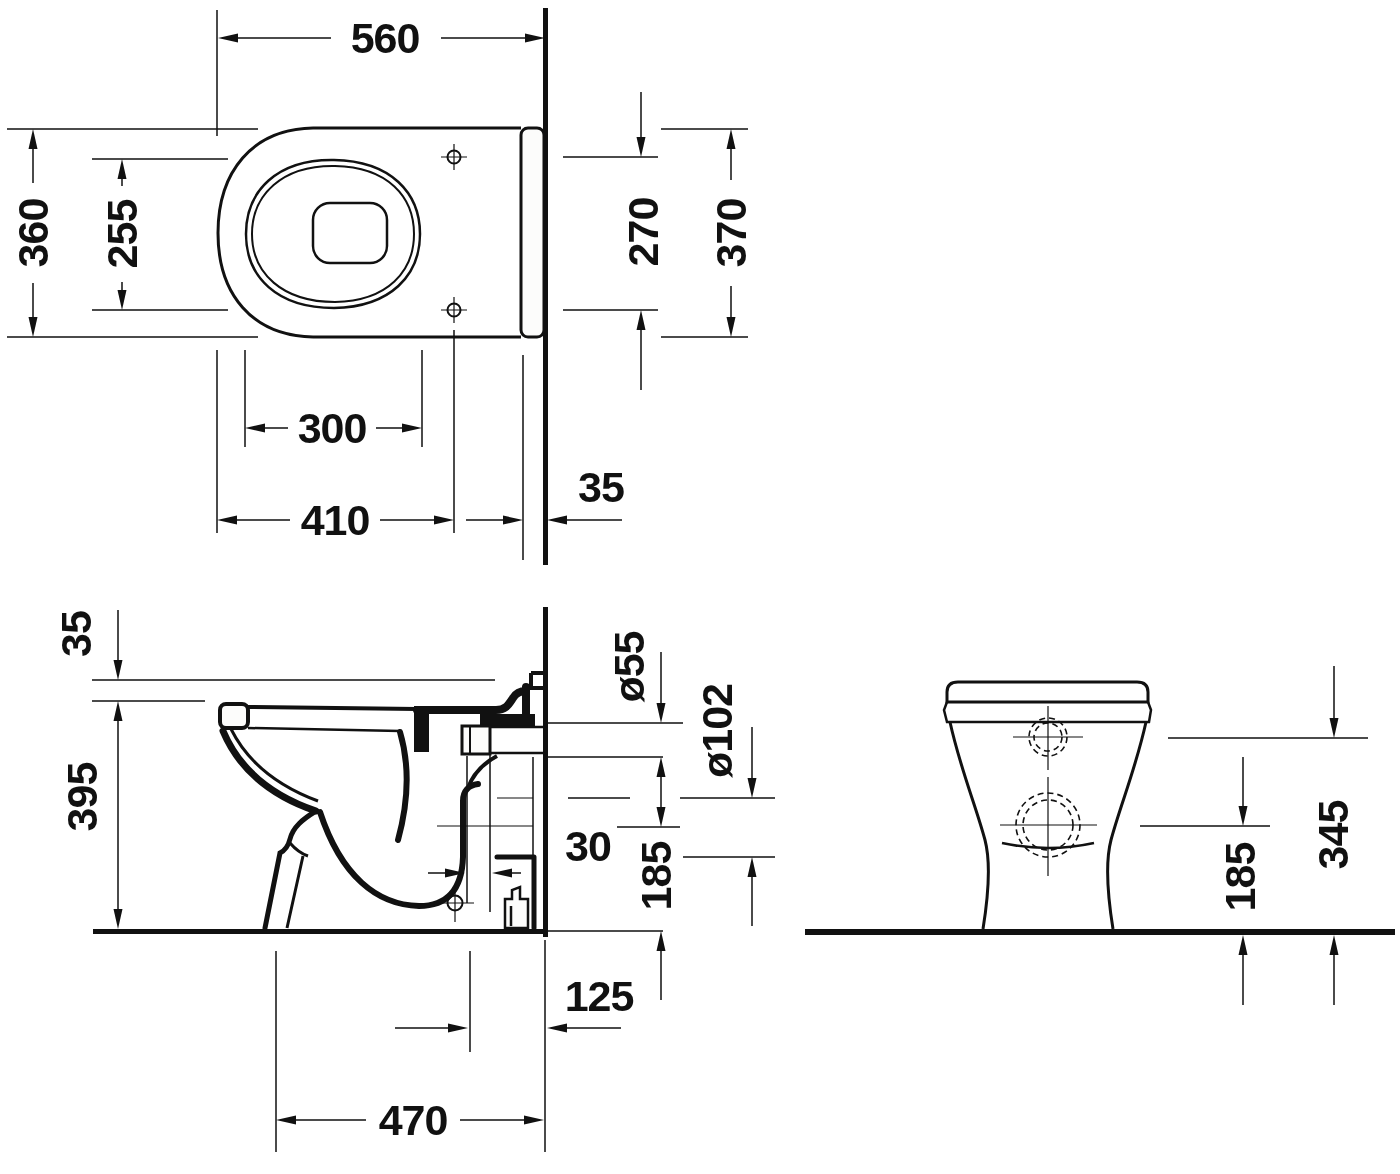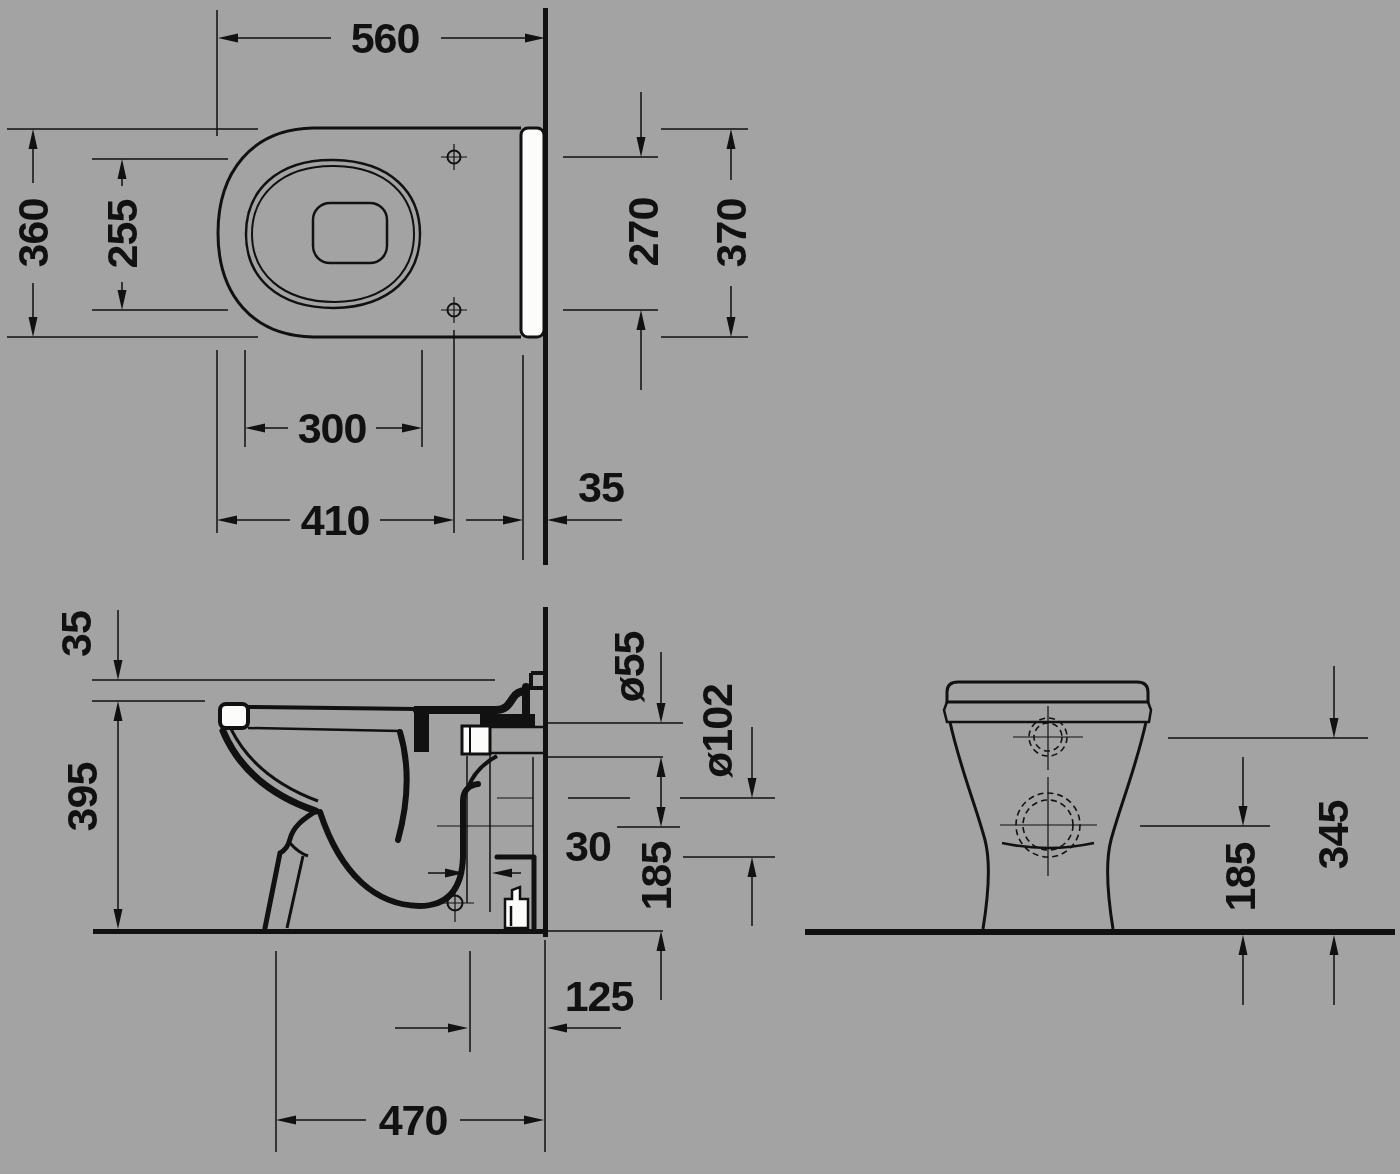--- a/index.html
+++ b/index.html
@@ -1,17 +1,17 @@
 <!DOCTYPE html>
 <html><head>
 <meta charset="utf-8">
 <style>
   html,body{margin:0;padding:0;}
   body{background:#e8e8e8;font-family:"Liberation Sans",sans-serif;}
-  .sheet{width:1400px;height:1174px;background:#a3a3a3;position:relative;overflow:hidden;}
+  .sheet{width:1400px;height:1174px;background:#ffffff;position:relative;overflow:hidden;}
   svg{display:block;}
   .dim-text{font-family:"Liberation Sans","DejaVu Sans",sans-serif;font-weight:700;font-size:43px;fill:#111;letter-spacing:-1px;}
   .thin{stroke:#111;stroke-width:1.5;fill:none;}
   .hair{stroke:#111;stroke-width:1.2;fill:none;}
   .ol3{stroke:#111;stroke-width:3;fill:none;}
   .ol25{stroke:#111;stroke-width:2.5;fill:none;}
   .ol2{stroke:#111;stroke-width:2;fill:none;}
   .hv4{stroke:#111;stroke-width:4;fill:none;}
   .hv5{stroke:#111;stroke-width:5;fill:none;stroke-linecap:round;}
   .hv6{stroke:#111;stroke-width:6;fill:none;stroke-linecap:round;}

